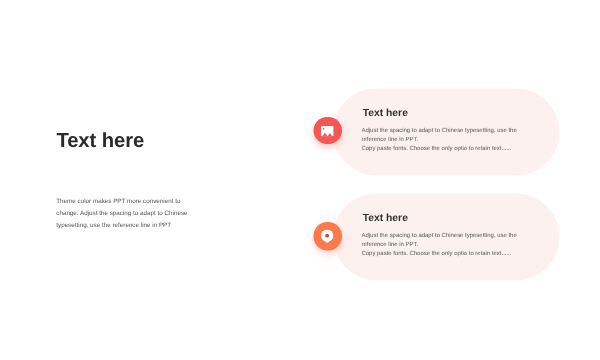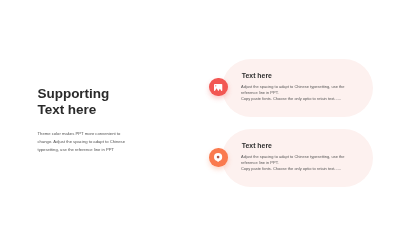--- a/index.html
+++ b/index.html
@@ -22,21 +22,20 @@
   .cardtitle{position:absolute;left:241.8px;top:13.5px;font-size:6.9px;font-weight:bold;color:#2f2f2f;white-space:nowrap;transform:translateZ(0);}
   .cardbody{position:absolute;left:241px;top:25.5px;font-size:3.98px;color:#575757;line-height:5.85px;width:122px;white-space:pre-line;transform:translateZ(0);}
 </style>
 </head>
 <body>
 
 <div class="slide">
 
   <div class="left-block">
     <div class="title">
-      <div>Supporting</div>
       <div>Text here</div>
     </div>
     <div class="subtitle">Theme color makes PPT more convenient to
 change. Adjust the spacing to adapt to Chinese
 typesetting, use the reference line in PPT</div>
   </div>
 
   <div class="cards">
 
     <div class="card-row row-1">

